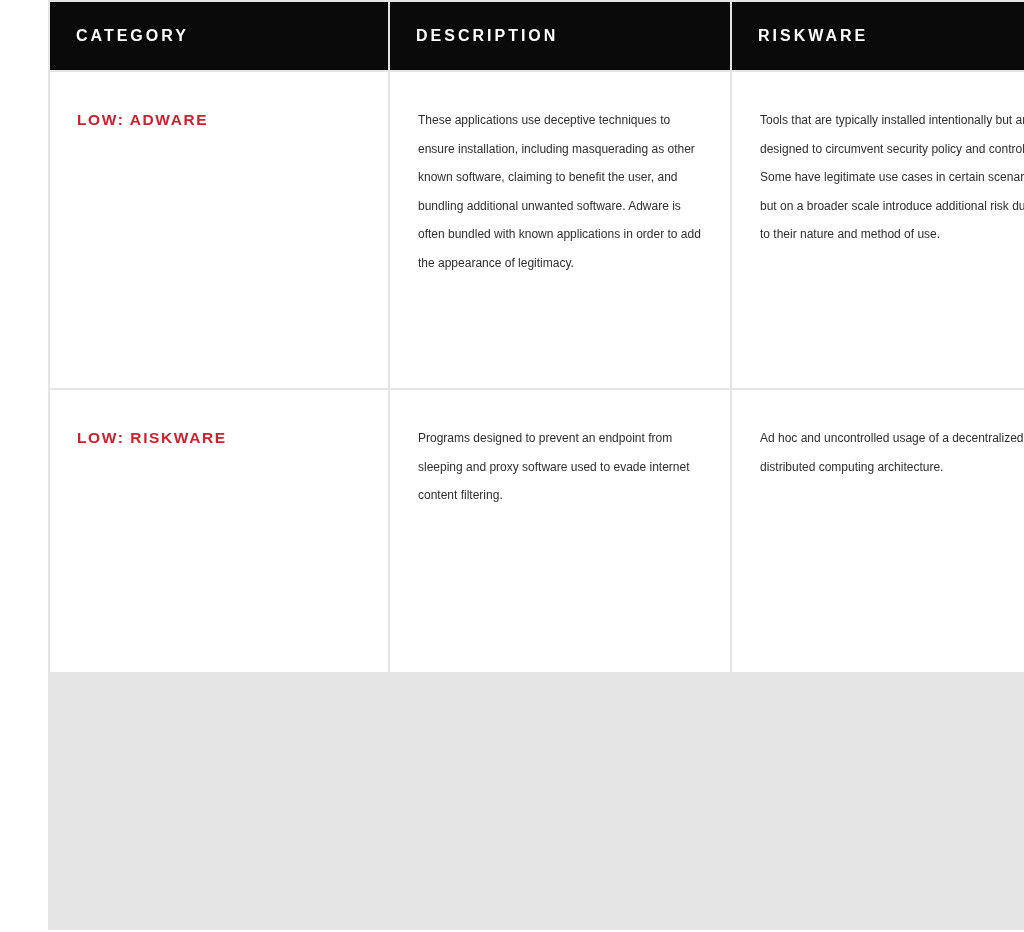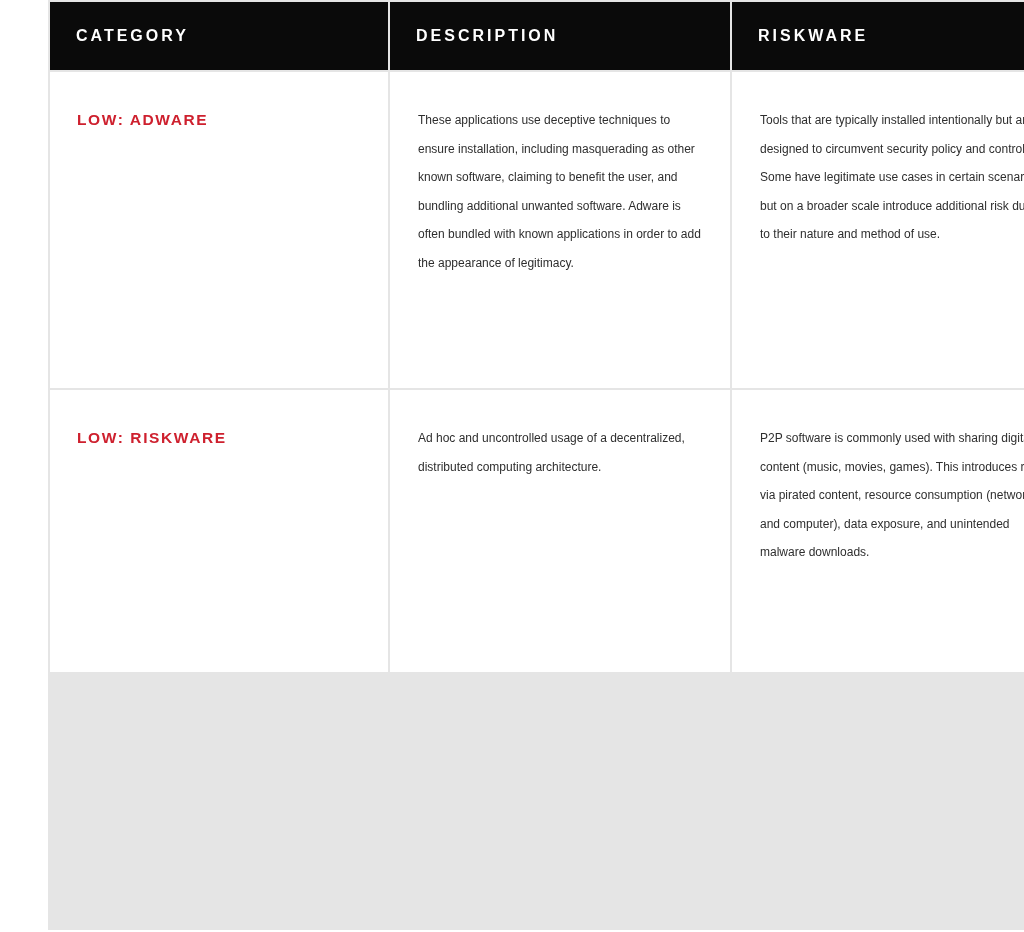--- a/index.html
+++ b/index.html
@@ -80,23 +80,23 @@
     <div class="cell txt-cell">
       <span>These applications use deceptive techniques to ensure installation, including masquerading as other known software, claiming to benefit the user, and bundling additional unwanted software. Adware is often bundled with known applications in order to add the appearance of legitimacy.</span>
     </div>
 
     <div class="cell txt-cell">
       <span>Tools that are typically installed intentionally but are designed to circumvent security policy and controls. Some have legitimate use cases in certain scenarios, but on a broader scale introduce additional risk due to their nature and method of use.</span>
     </div>
     <div class="cell cat-cell">
       <span class="cat-label">LOW: RISKWARE</span>
     </div>
+    <div class="cell txt-cell">
+      <span>Programs designed to prevent an endpoint from sleeping and proxy software used to evade internet content filtering.</span>
+    </div>
 
     <div class="cell txt-cell">
       <span>Ad hoc and uncontrolled usage of a decentralized, distributed computing architecture.</span>
-    </div>
-    <div class="cell txt-cell">
-      <span>P2P software is commonly used with sharing digital content (music, movies, games). This introduces risk via pirated content, resource consumption (network and computer), data exposure, and unintended malware downloads.</span>
     </div>
 
   </div>
   <div class="bottom-strip"></div>
 </div>
 
 </body></html>

